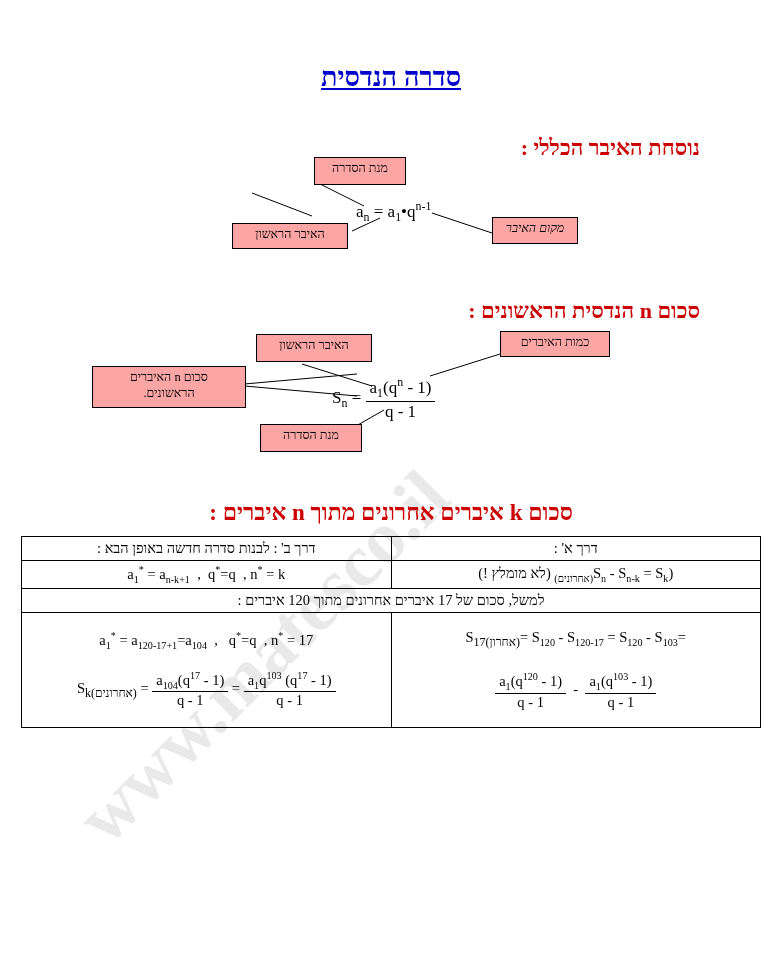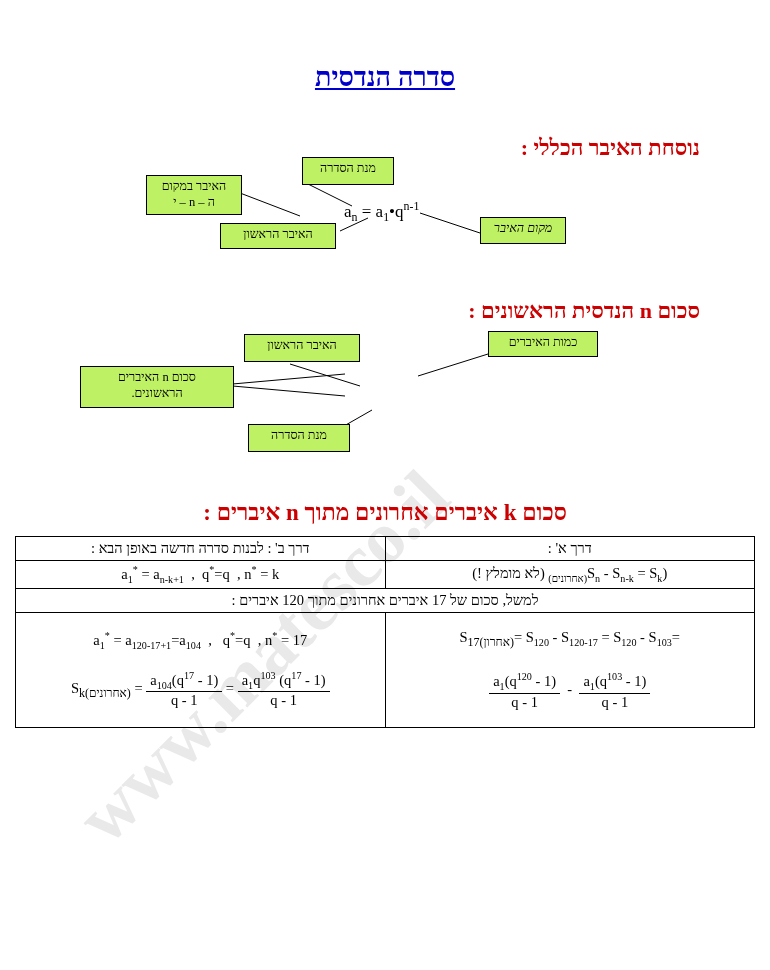--- a/index.html
+++ b/index.html
@@ -29,21 +29,21 @@
     color: #e9e9e9;
     font-family: "Liberation Serif", serif;
     font-size: 74px;
     font-weight: bold;
     white-space: nowrap;
     transform: rotate(-45deg);
     transform-origin: left top;
   }
   .wm1 { left: 60px;  top: 800px; }
 
-  .page { position: relative; z-index: 2; }
+  .page { position: relative; z-index: 2; padding-left: 12px; }
 
   
   .main-title {
     text-align: center;
     color: #0000cc;
     font-size: 27px;
     font-weight: bold;
     text-decoration: underline;
     margin-top: 62px;
     direction: rtl;
@@ -57,21 +57,21 @@
     text-align: right;
   }
   .sec1 { font-size: 22px; margin: 42px 70px 0 0; }
   .sec2 { font-size: 22px; margin: 22px 70px 0 0; }
   .sec3 { font-size: 23px; margin: 26px 0 10px 0; text-align: center; }
 
   
   .box {
     position: absolute;
     border: 1px solid #000;
-    background: #bef264;
+    background: #fca5a5;
     font-size: 12.5px;
     direction: rtl;
     text-align: center;
     padding: 3px 6px;
     line-height: 1.25;
     box-sizing: border-box;
   }
 
   .diagram { position: relative; }
   .diagram svg {
@@ -137,24 +137,20 @@
       <line x1="306" y1="22" x2="352" y2="45" stroke="#000" stroke-width="1"></line>
       <line x1="240" y1="32" x2="300" y2="55" stroke="#000" stroke-width="1"></line>
       <line x1="340" y1="70" x2="368" y2="57" stroke="#000" stroke-width="1"></line>
       <line x1="480" y1="72" x2="420" y2="52" stroke="#000" stroke-width="1"></line>
     </svg>
 
     <div class="box" style="left:302px; top:-4px; width:92px; height:28px;">
       <span>מנת הסדרה</span>
     </div>
 
-    <div class="box" style="left:146px; top:14px; width:96px; height:40px;">
-      <div>האיבר במקום</div>
-      <div>ה – n – י</div>
-    </div>
 
     <div class="box" style="left:220px; top:62px; width:116px; height:26px;">
       <span>האיבר הראשון</span>
     </div>
 
     <div class="box" style="left:480px; top:56px; width:86px; height:27px;font-style:italic;">
       <span>מקום האיבר</span>
     </div>
 
     <div class="formula ltr" style="left:344px; top:38px;">
@@ -183,20 +179,27 @@
 
     <div class="box" style="left:80px; top:42px; width:154px; height:42px;">
       <div>סכום n האיברים</div>
       <div>הראשונים.</div>
     </div>
 
     <div class="box" style="left:248px; top:100px; width:102px; height:28px;">
       <span>מנת הסדרה</span>
     </div>
 
+    <div class="formula ltr" style="left:320px; top:52px;">
+      <span>S<sub>n</sub> =</span>
+      <span class="frac">
+        <span class="num">a<sub>1</sub>(q<sup>n</sup> - 1)</span>
+        <span class="den">q - 1</span>
+      </span>
+    </div>
   </div>
 
   <div class="sec-head sec3">סכום k איברים אחרונים מתוך n איברים :</div>
 
   <table class="main">
     <tbody>
         <tr>
       <td style="width:50%;">
         <span>דרך ב' : לבנות סדרה חדשה באופן הבא :</span>
       </td>

